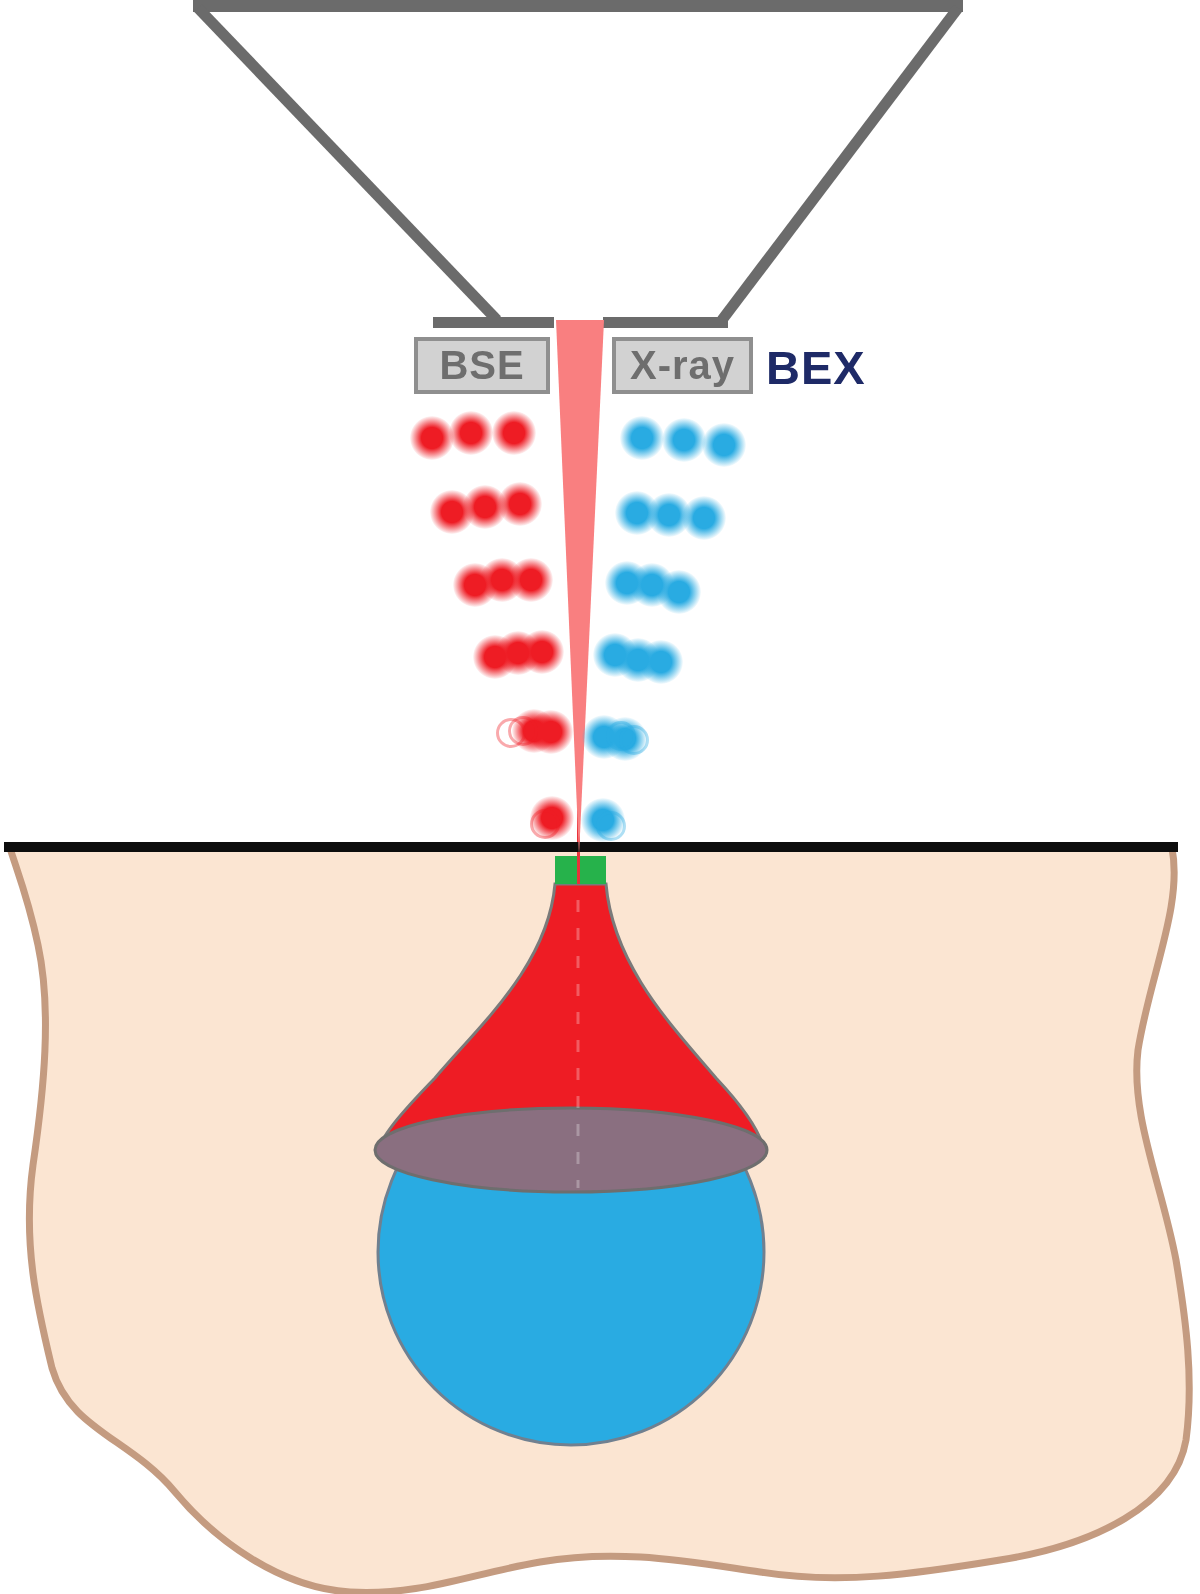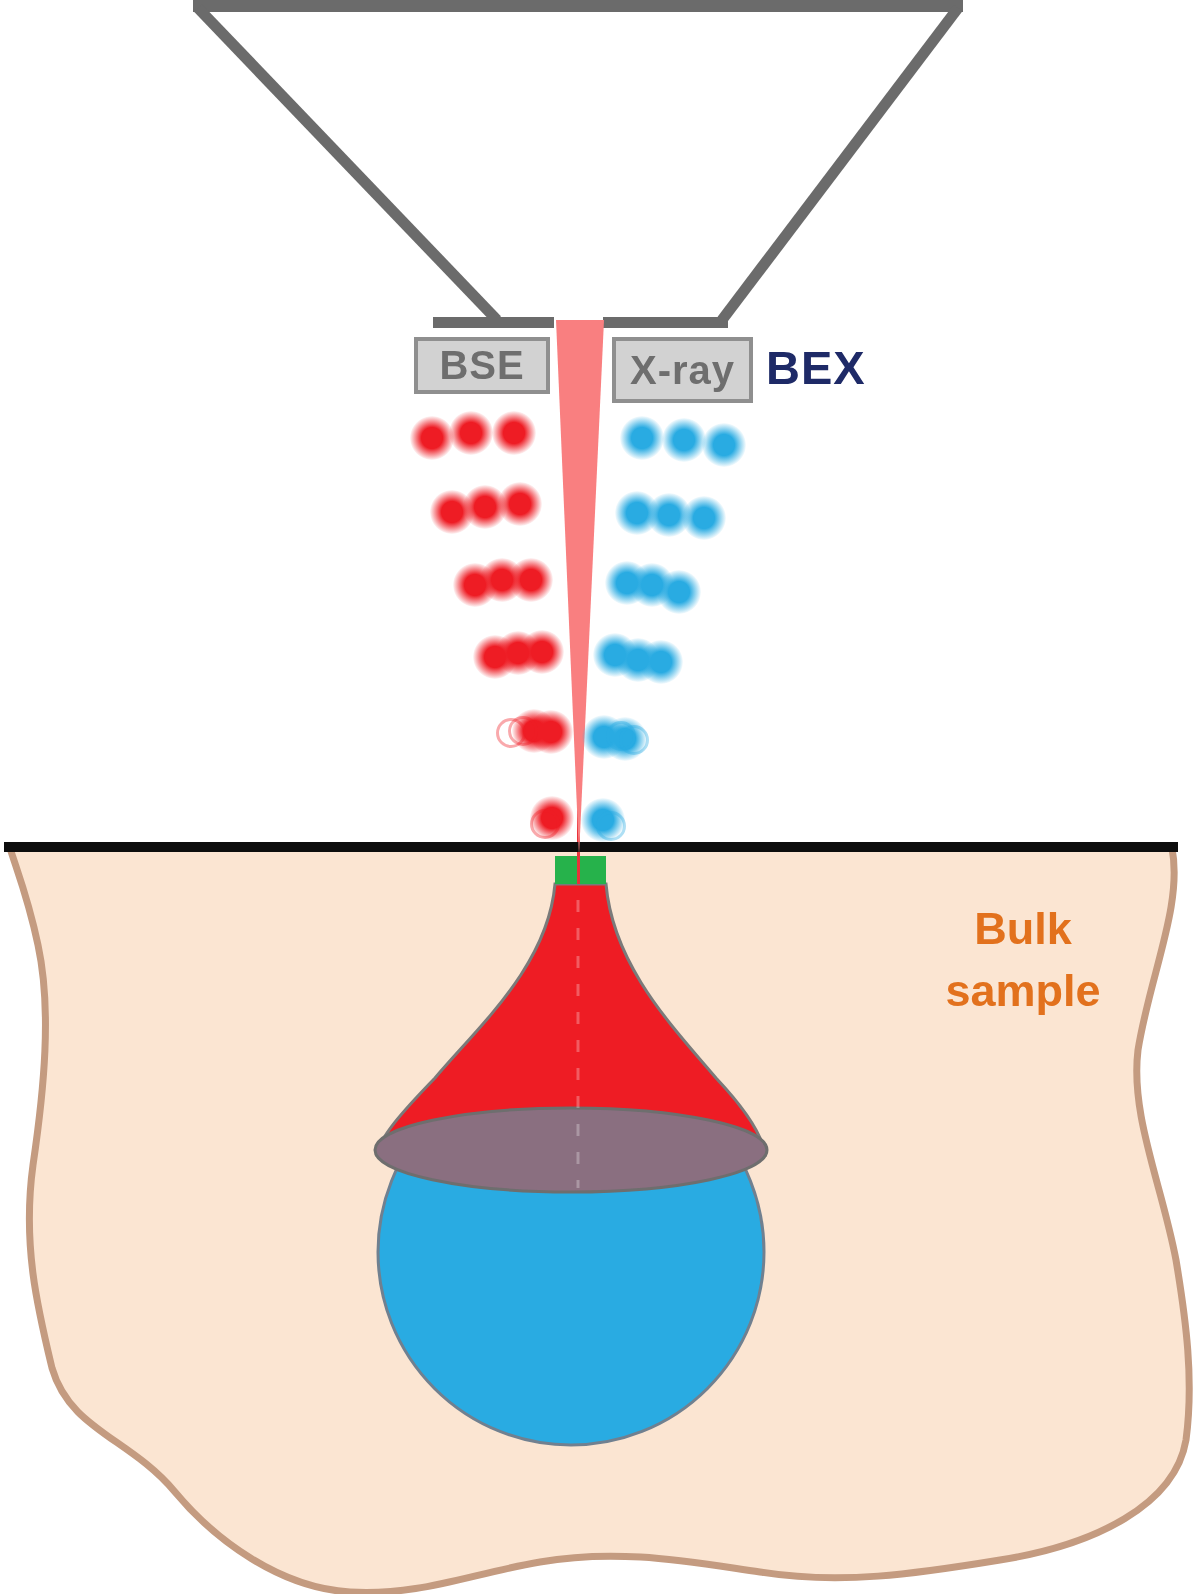--- a/index.html
+++ b/index.html
@@ -35,21 +35,21 @@
     position:absolute;
     display:flex;align-items:center;justify-content:center;
     background:var(--box_fill);
     border:4px solid var(--box_border);
     color:var(--box_text);
     font-weight:bold;
     font-size:40px;
     letter-spacing:1px;
   }
   #bse-box{left:414px;top:337px;width:136px;height:57px;}
-  #xray-box{left:612px;top:337px;width:141px;height:66px;}
+  #xray-box{left:612px;top:337px;width:141px;height:57px;}
   #bex-label{
     position:absolute;left:766px;top:340px;height:50px;
     display:flex;
     color:var(--bex_navy);
     font-weight:bold;font-size:47px;letter-spacing:1px;
   }
   #bulk-label{
     position:absolute;left:928px;top:898px;width:190px;
     text-align:center;
     color:var(--label_orange);
@@ -169,15 +169,14 @@
 
   <div class="det-box" id="bse-box">
     <span>BSE</span>
   </div>
   <div class="det-box" id="xray-box">
     <span>X-ray</span>
   </div>
   <div id="bex-label">
     <span>BEX</span>
   </div>
-  <div id="bulk-label">Bulk sample</div>
 
 </div>
 
 </body></html>

